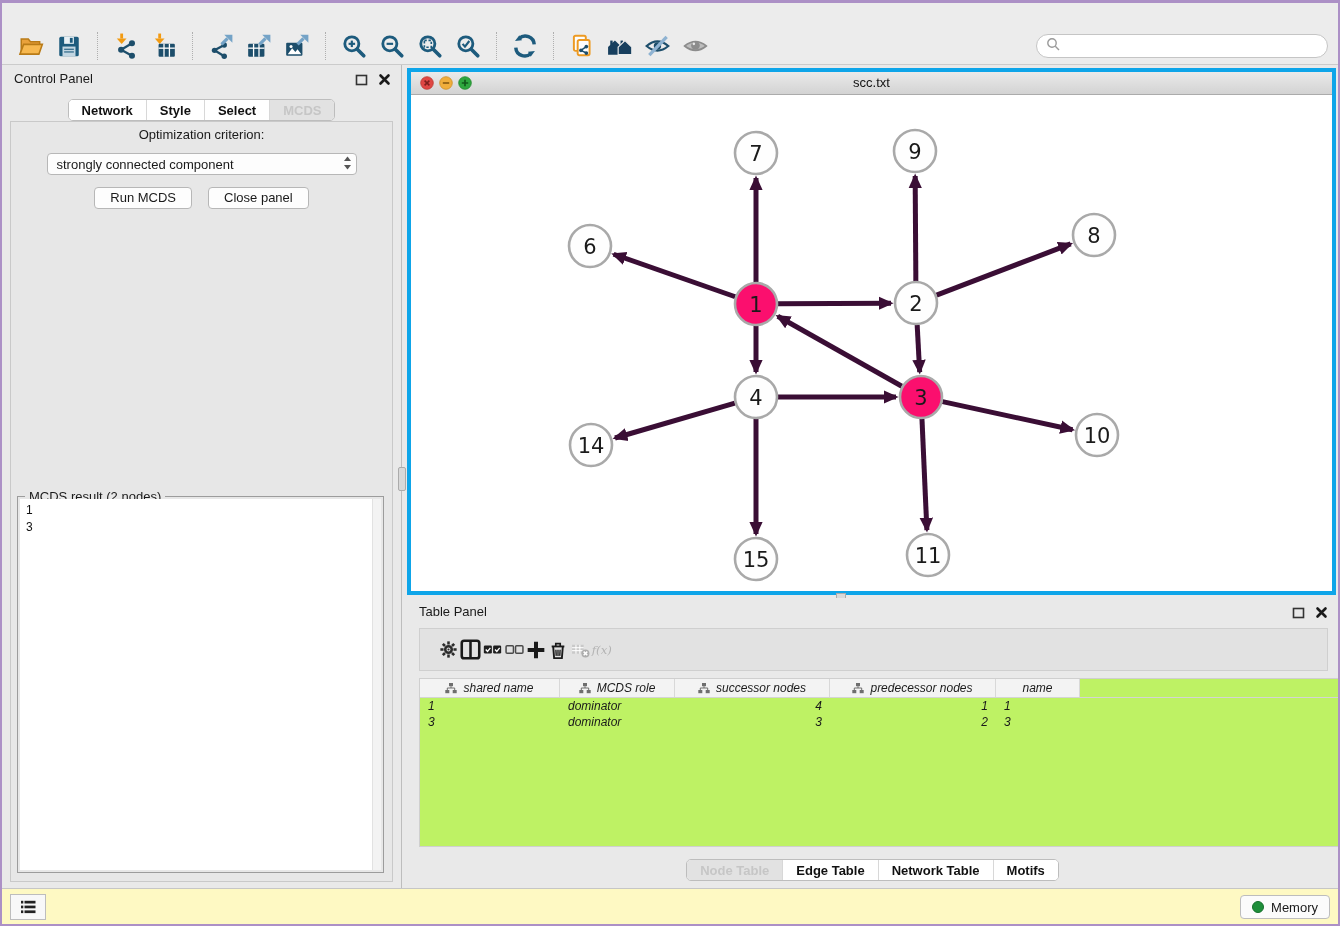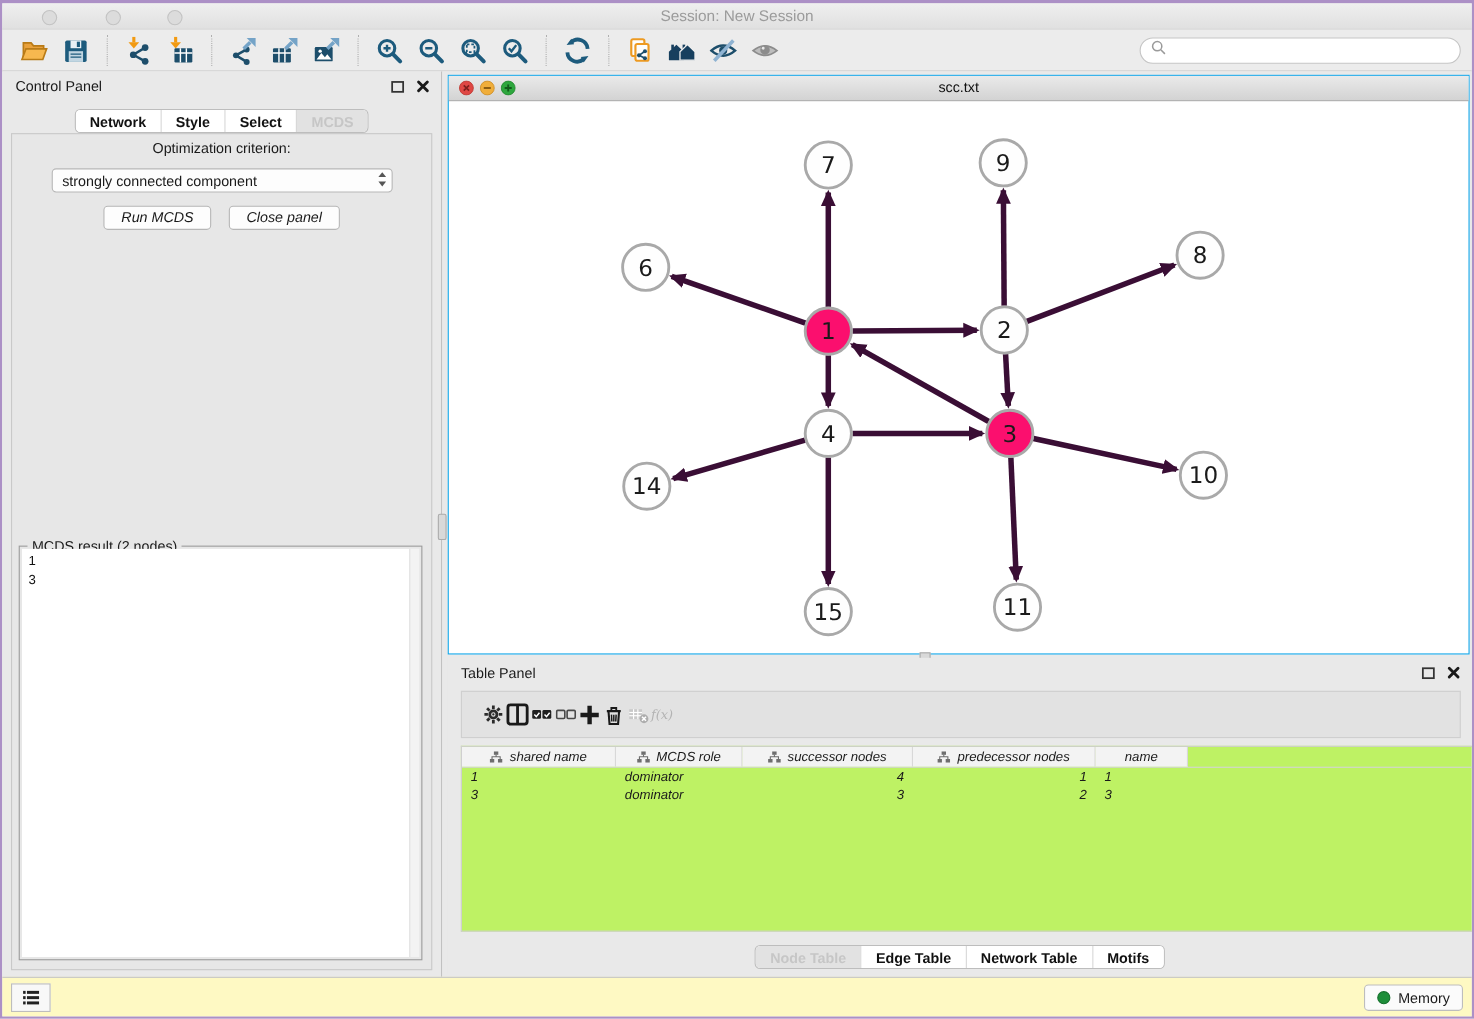--- a/index.html
+++ b/index.html
@@ -38,31 +38,31 @@
   .seg-tab.active{background:#E2E2E2;color:#C6C6C6;}
   .cp-tabs-wrap{position:absolute;top:34px;left:0;right:0;display:flex;justify-content:center;}
   .cp-content{position:absolute;top:56px;left:8px;right:8px;bottom:6px;background:#E7E7E7;
               border:1px solid #C9C9C9;}
   .criterion-label{margin-top:5px;text-align:center;font-size:13px;}
   .select{margin:11px auto 0;width:310px;height:22px;background:#FDFDFD;border:1px solid #B7B7B7;
           border-radius:4px;font-size:13px;display:flex;align-items:center;padding:0 4px 0 9px;gap:24px;}
   .select .sel-val{flex:1;}
   .btn-row{display:flex;justify-content:center;gap:16px;margin-top:12px;}
   .btn{height:22px;padding:0 15px;background:#FDFDFD;border:1px solid #B7B7B7;border-radius:4px;
-       font-size:13px;line-height:20px;cursor:default;font-style:italic;}
+       font-size:13px;line-height:20px;cursor:default;}
   .result-group{position:absolute;left:6px;right:8px;top:374px;bottom:8px;border:1px solid #9C9C9C;}
   .result-title{position:absolute;top:-8px;left:7px;background:#E7E7E7;padding:0 4px;font-size:13px;}
   .result-area{position:absolute;inset:2px;background:#fff;}
   .result-text{white-space:pre;font-size:12px;line-height:17px;padding:3px 6px;color:#111;}
   .result-scroll{position:absolute;top:0;bottom:0;right:0;width:9px;background:#F3F3F3;
                  border-left:1px solid #E2E2E2;}
   
   .right{position:absolute;left:400px;top:0;right:0;bottom:0;background:#E9E9E9;}
   .network-window{position:absolute;left:5px;top:3px;width:929px;height:527px;background:#fff;
-                  border:1px solid #0ea5e9;}
+                  border:4px solid #0ea5e9;}
   .nw-titlebar{position:relative;height:23px;background:linear-gradient(#EAEAEA,#D3D3D3);
                border-bottom:1px solid #ABABAB;}
   .nw-title{position:absolute;left:0;right:0;top:3px;text-align:center;font-size:13px;color:#111;}
   .nw-lights{position:absolute;left:9px;top:4px;display:flex;gap:5px;}
   .nw-canvas{position:absolute;top:23px;left:0;right:0;bottom:0;}
   .nw-canvas svg{display:block;}
   
   .vgrip{position:absolute;left:-4px;top:402px;width:8px;height:24px;background:#D9D9D9;
          border:1px solid #ABABAB;border-radius:2px;}
   .hgrip{position:absolute;left:434px;top:528px;width:10px;height:7px;background:#D9D9D9;
@@ -89,26 +89,20 @@
               border:1px solid #BDBDBD;border-radius:4px;display:flex;align-items:center;gap:7px;
               padding:0 11px;font-size:13px;}
   .mem-dot{width:12px;height:12px;border-radius:50%;background:#1E8E3A;border:1px solid #15702C;}
   .disabled{opacity:1;}
 </style>
 </head>
 <body>
 
 <div class="app">
 
-  <div class="titlebar">
-    <span class="tl-dot" style="left:36px"></span>
-    <span class="tl-dot" style="left:94px"></span>
-    <span class="tl-dot" style="left:150px"></span>
-    <div class="win-title">Session: New Session</div>
-  </div>
 
   <div class="toolbar">
     <div style="display:flex;align-items:center;">
         <div class="tb-btn">
           <svg width="26" height="26" viewBox="0 0 24 24">
             <path d="M3 19 V5.5 h6.5 l2 2.5 H20 v4" fill="#E9A13B" stroke="#B97B17" stroke-width="1.4"></path>
             <path d="M1.8 19.5 L5.2 10.5 H22.5 L19.3 19.5 z" fill="#F7B84F" stroke="#B97B17" stroke-width="1.4"></path>
           </svg>
         </div>
         <div class="tb-btn">

